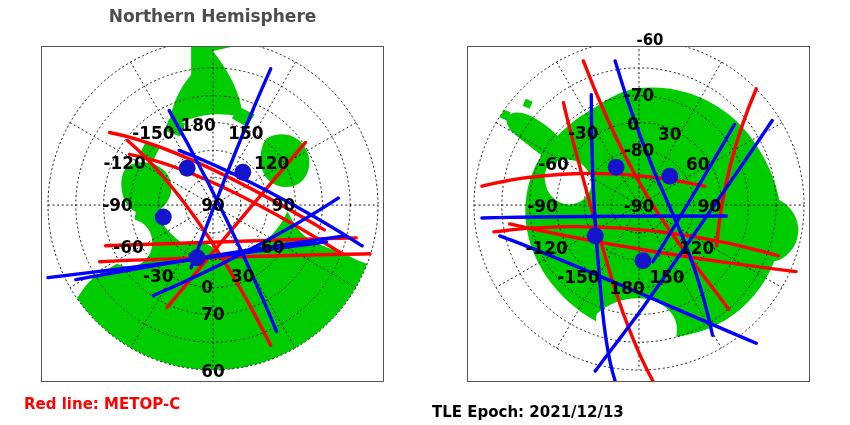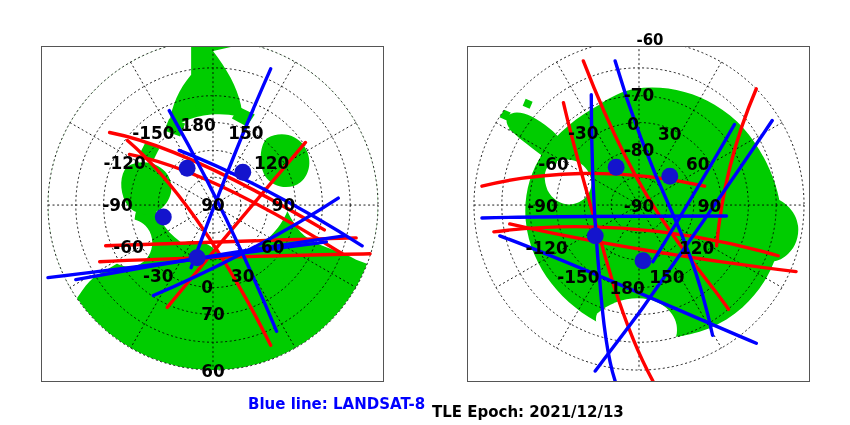--- a/index.html
+++ b/index.html
@@ -50,20 +50,21 @@
     position:absolute;
     font-size:15px;font-weight:bold;color:#000000;
     font-family:"DejaVu Sans", sans-serif;
     left:0;top:0;
   }
 </style>
 </head>
 <body>
 
 <div class="panel" id="panel-north">
+  <div class="panel-title">Northern Hemisphere</div>
   <div class="plot-frame">
     <svg class="plot-svg" viewBox="0 0 343 336" preserveAspectRatio="none">
       <defs>
         <clipPath id="clipN">
             <circle cx="172" cy="159" r="166"></circle>
           </clipPath>
       </defs>
 
       <g clip-path="url(#clipN)">
 
@@ -275,15 +276,15 @@
         <text x="172" y="110">-80</text>
         <text x="172" y="54">-70</text>
       </g>
     </svg>
   </div>
 
   <div class="lat-top-label" style="left:195px;top:31px;width:60px;text-align:center;">-60</div>
 </div>
 
 <div class="legend">
-  <div class="legend-item" id="legend-blue">Blue line: LANDSAT-8</div>
+  <div class="legend-item" id="legend-red">Red line: METOP-C</div>
   <div class="legend-item" id="legend-epoch">TLE Epoch: 2021/12/13</div>
 </div>
 
 </body></html>

